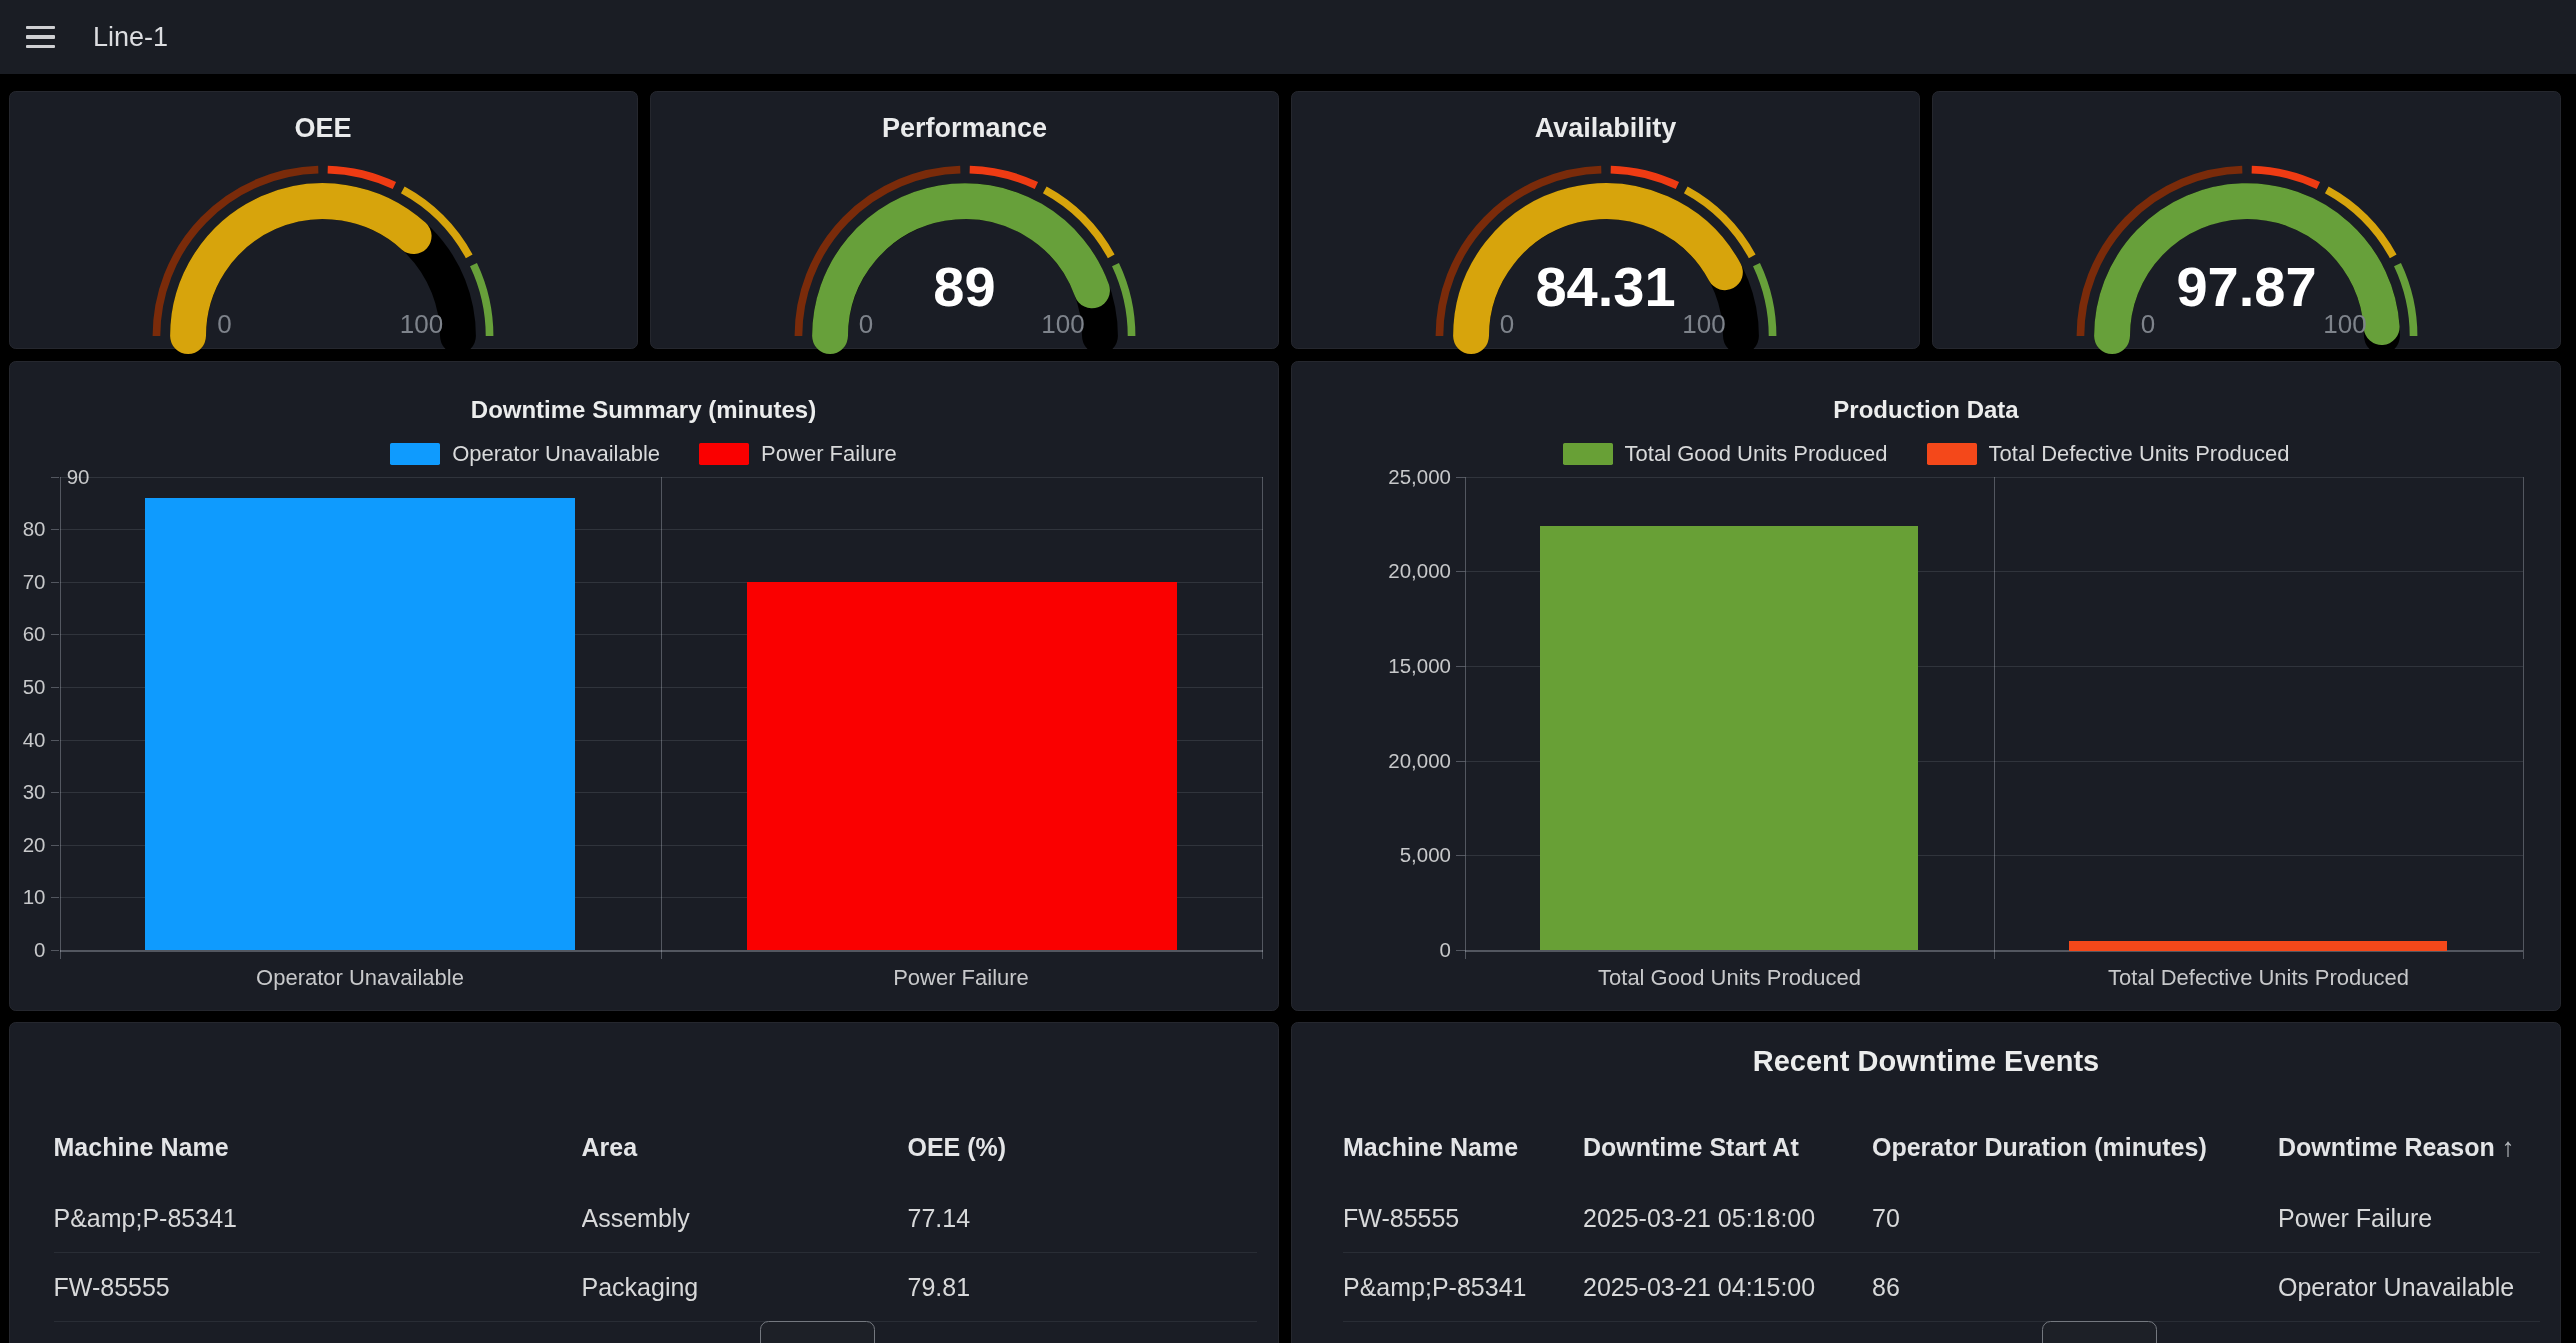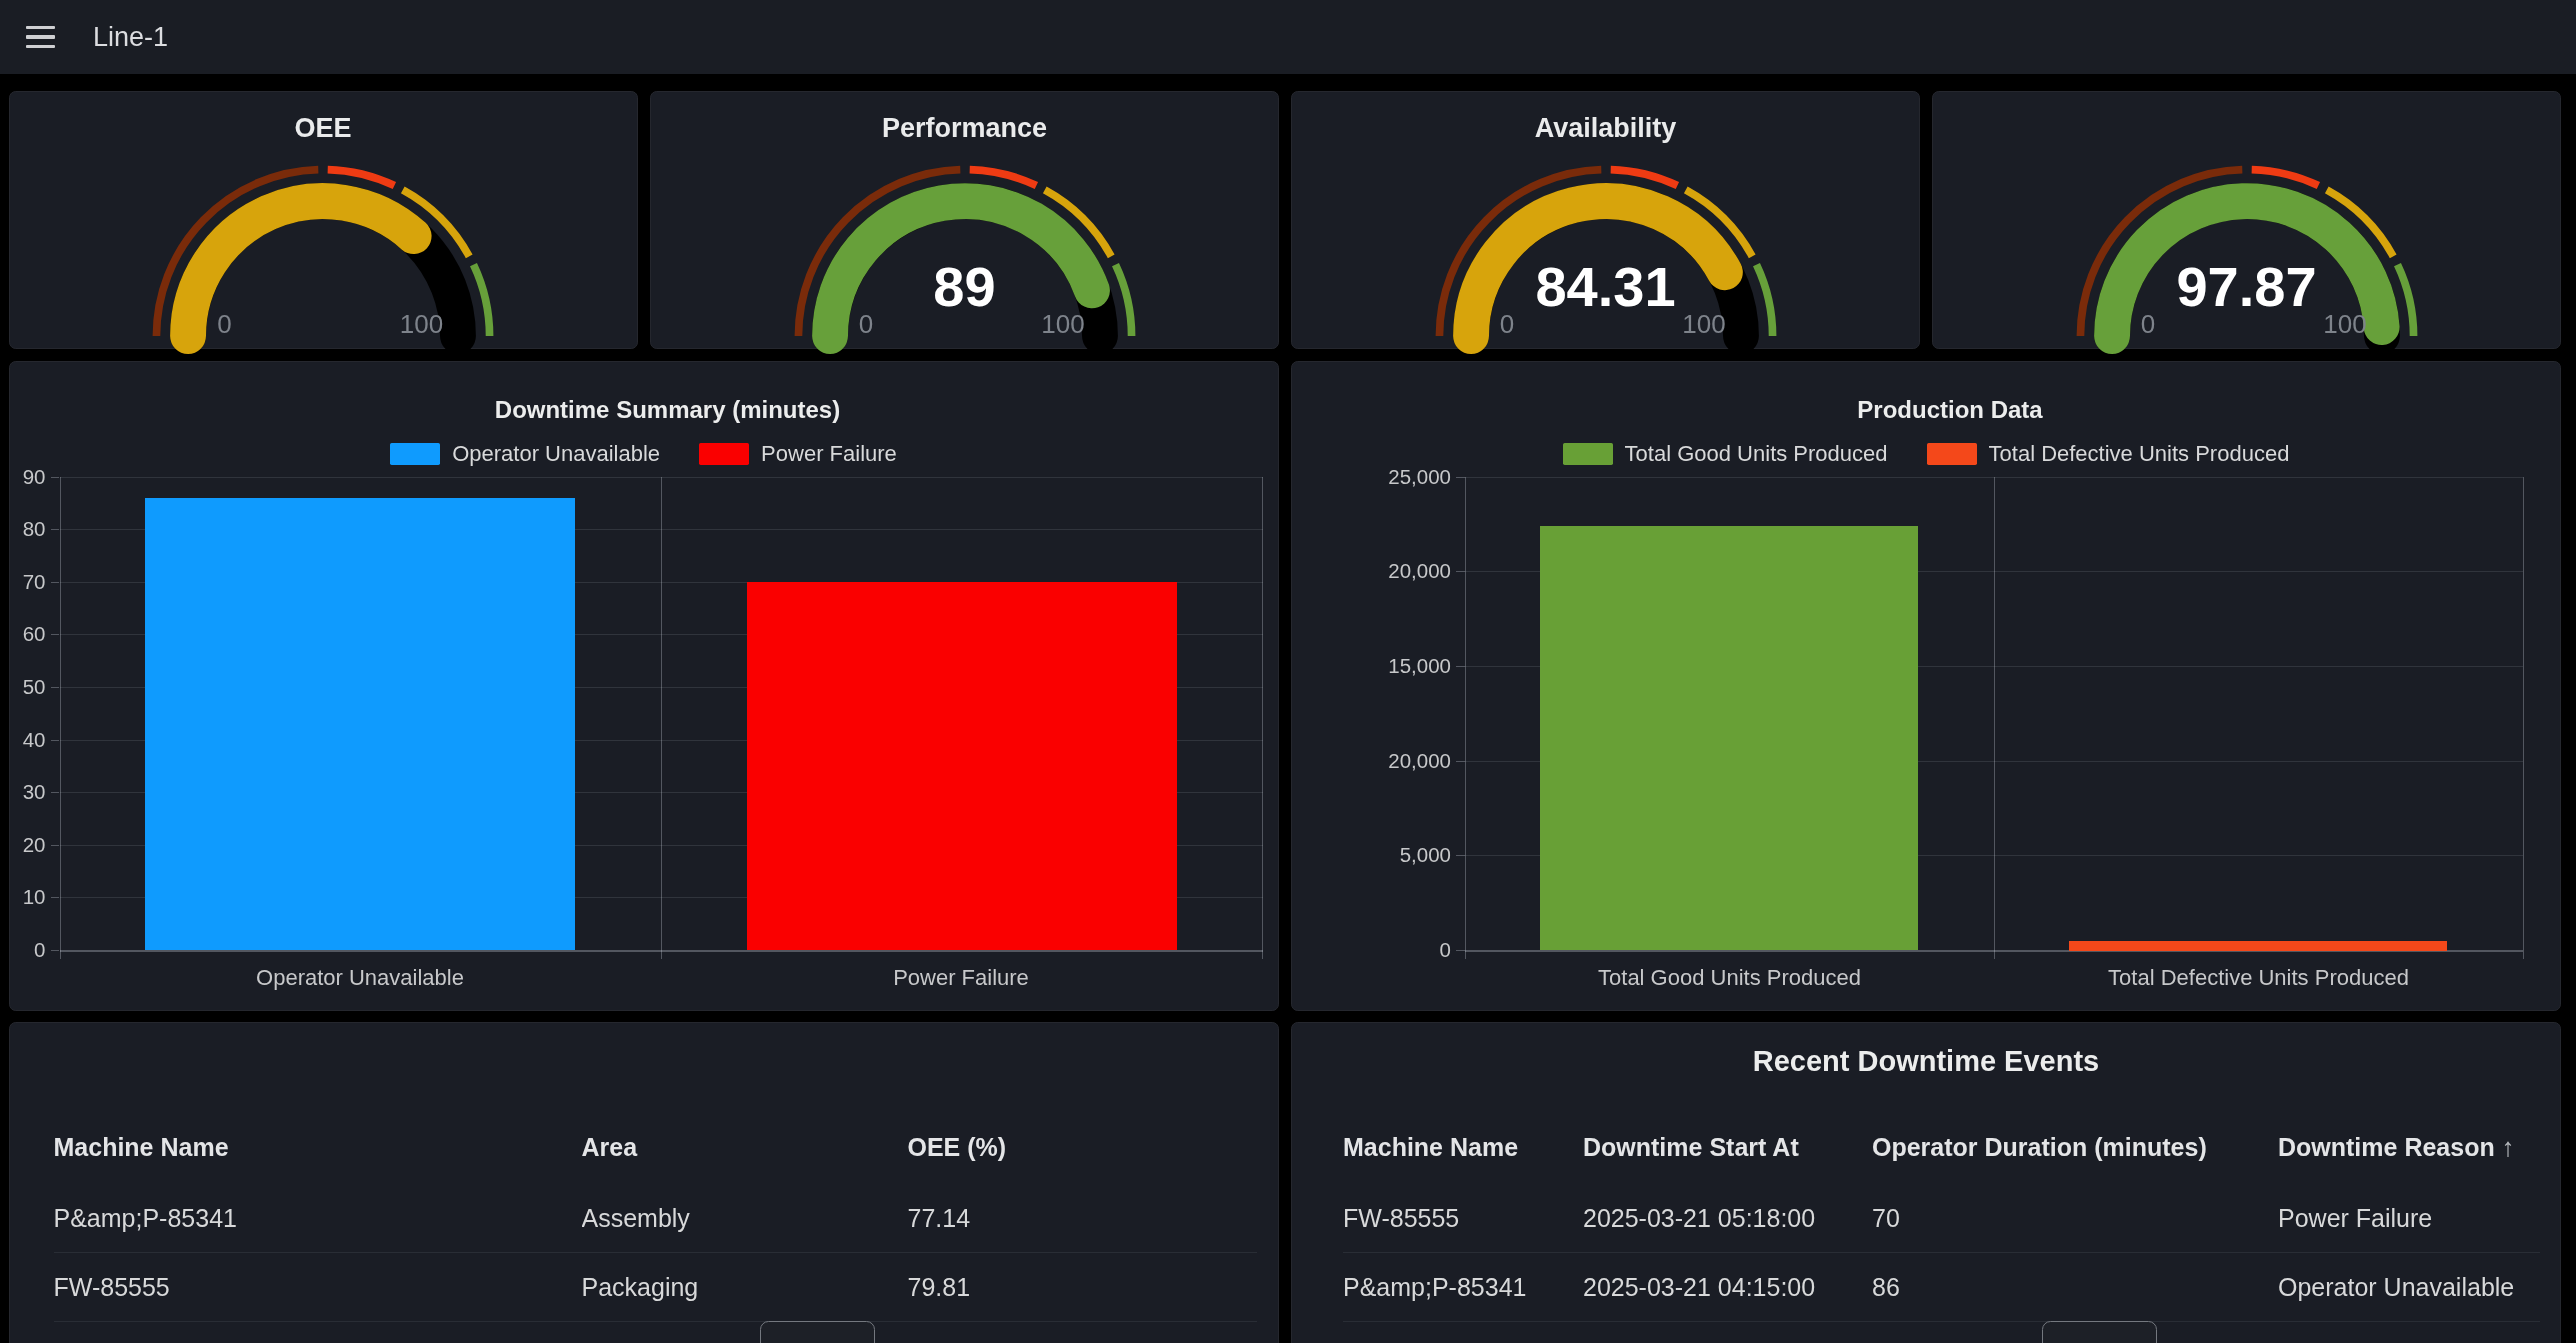--- a/index.html
+++ b/index.html
@@ -20,21 +20,21 @@
   .row3{top:1022px;height:359px;width:1270px;}
   
   .g-title{position:absolute;top:20.5px;left:0;width:100%;text-align:center;font-size:27px;font-weight:bold;color:#eaebec;}
   .g-svgwrap{position:absolute;top:63px;left:50%;transform:translateX(-50%);width:376px;height:205px;}
   .g-svgwrap svg{overflow:visible;}
   .g-value{position:absolute;top:162px;left:0;width:100%;text-align:center;font-size:56px;font-weight:bold;color:#ffffff;}
   .g-min,.g-max{position:absolute;top:217px;width:77px;text-align:center;font-size:26px;color:#7e838b;}
   .g-min{left:calc(50% - 137px);}
   .g-max{left:calc(50% + 60px);}
   
-  .c-title{position:absolute;top:34px;left:0;width:100%;text-align:center;font-size:24px;font-weight:bold;color:#eceded;margin-left:24px;}
+  .c-title{position:absolute;top:34px;left:0;width:100%;text-align:center;font-size:24px;font-weight:bold;color:#eceded;}
   .c-legend{position:absolute;top:79px;left:0;width:100%;display:flex;justify-content:center;gap:39px;font-size:22px;color:#d8d9da;}
   .legend-item{display:flex;align-items:center;gap:12px;cursor:pointer;}
   .legend-swatch{width:50px;height:22px;border-radius:1.7px;}
   .plot{position:absolute;left:0;top:0;width:100%;height:100%;}
   .gridline{position:absolute;height:0.9px;background:rgba(204,212,220,0.13);}
   .axisline{position:absolute;background:rgba(204,212,220,0.32);}
   .ytick-label{position:absolute;text-align:right;font-size:20.5px;color:#c7c8ca;transform:translateY(-50%);}
   .ytick-mark{position:absolute;height:0.9px;width:8.5px;background:rgba(204,212,220,0.32);}
   .bar{position:absolute;}
   .cat-label{position:absolute;text-align:center;font-size:22px;color:#c7c8ca;}
@@ -152,21 +152,21 @@
       <div class="gridline" style="left: 50px; top: 272px; width: 1203px;"></div>
       <div class="ytick-label" style="left: 0px; top: 272px; width: 36px;">60</div>
       <div class="ytick-mark" style="left: 41px; top: 272px;"></div>
       <div class="gridline" style="left: 50px; top: 220px; width: 1203px;"></div>
       <div class="ytick-label" style="left: 0px; top: 220px; width: 36px;">70</div>
       <div class="ytick-mark" style="left: 41px; top: 220px;"></div>
       <div class="gridline" style="left: 50px; top: 167px; width: 1203px;"></div>
       <div class="ytick-label" style="left: 0px; top: 167px; width: 36px;">80</div>
       <div class="ytick-mark" style="left: 41px; top: 167px;"></div>
       <div class="gridline" style="left: 50px; top: 115px; width: 1203px;"></div>
-      <div class="ytick-label" style="left: 0px; top: 115px; width: 36px;">90</div>
+      <div class="ytick-label" style="left: 0px; top: 115px; width: 36px; padding-left: 44px;">90</div>
       <div class="ytick-mark" style="left: 41px; top: 115px;"></div>
       <div class="axisline" style="left: 50px; top: 115px; width: 0.9px; height: 482px;"></div>
       <div class="axisline" style="left: 651px; top: 115px; width: 0.9px; height: 482px;"></div>
       <div class="axisline" style="left: 1252px; top: 115px; width: 0.9px; height: 482px;"></div>
       <div class="axisline" style="left: 50px; top: 588px; width: 1203px; height: 1.7px;"></div>
       <div class="bar" style="left: 135px; top: 136px; width: 430px; height: 452px; background: rgb(15, 155, 254);"></div>
       <div class="cat-label" style="left: 50px; top: 603px; width: 601px;">Operator Unavailable</div>
       <div class="bar" style="left: 737px; top: 220px; width: 430px; height: 368px; background: rgb(250, 0, 0);"></div>
       <div class="cat-label" style="left: 651px; top: 603px; width: 601px;">Power Failure</div>
     </div>

